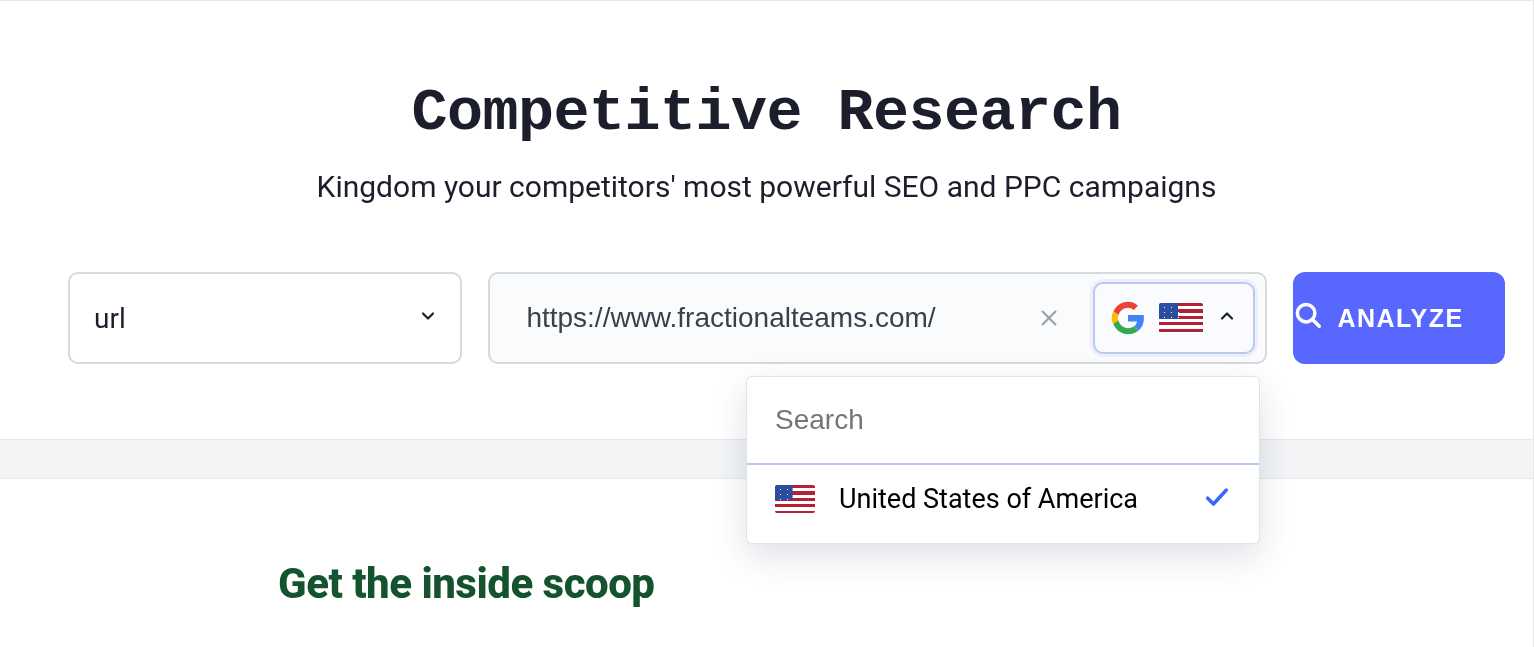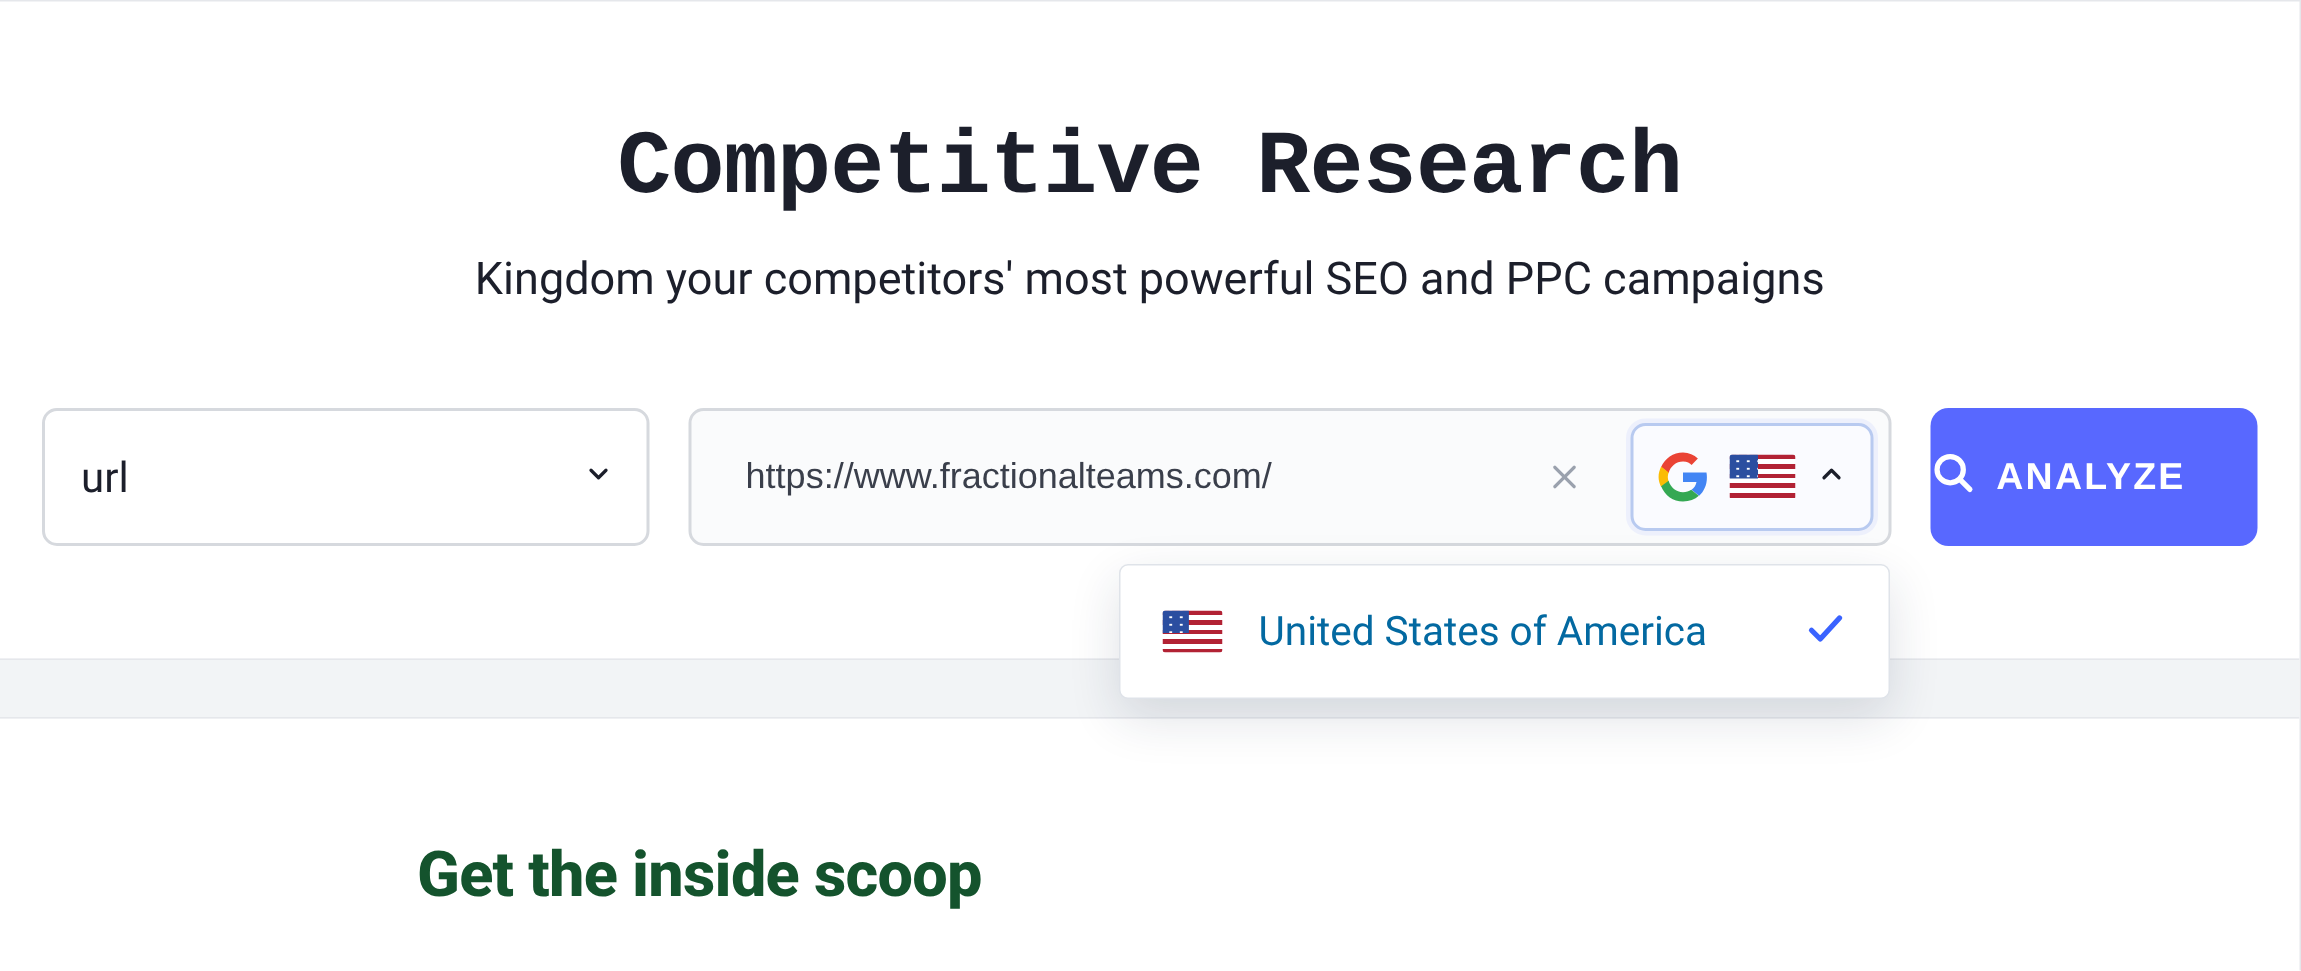--- a/index.html
+++ b/index.html
@@ -34,20 +34,21 @@
     color: #1c1f2b;
   }
 
   .search-row {
     display: flex;
     justify-content: center;
     align-items: stretch;
     gap: 26px;
     margin-top: 68px;
     padding: 0 28px;
+    margin-left: 40px;
   }
 
   .type-select {
     width: 408px;
     height: 92px;
     border: 2px solid #d6d9de;
     border-radius: 10px;
     background: #fff;
     display: flex;
     align-items: center;
@@ -74,21 +75,21 @@
     background: #fafbfc;
     display: flex;
     align-items: center;
     padding: 0 10px 0 36px;
     position: relative;
   }
   .url-input {
     flex: 1;
     border: none;
     background: transparent;
-    font-size: 24px;
+    font-size: 28px;
     color: #3a3f4b;
     outline: none;
     padding-right: 12px;
   }
   .clear-x {
     width: 40px;
     height: 40px;
     display:flex;
     align-items:center;
     justify-content:center;
@@ -189,21 +190,21 @@
     display: flex;
     align-items: center;
     gap: 24px;
     padding: 0 28px;
     cursor: pointer;
   }
   .dd-item:first-of-type { margin-top: 10px; }
   .dd-item:last-of-type { margin-bottom: 10px; }
   .dd-label {
     font-size: 27px;
-    color: #0369a1;
+    color: #000000;
     flex: 1;
     white-space: nowrap;
     overflow: hidden;
     text-overflow: ellipsis;
   }
   .check {
     color: #3a63ff;
     flex: none;
   }
 
@@ -299,20 +300,23 @@
     <span>ANALYZE</span>
   </button>
 
 </div>
 
 <div class="band"></div>
 
 <div class="inside-scoop">Get the inside scoop</div>
 
 <div class="dropdown">
+  <div class="dropdown-search">
+    <input type="text" placeholder="Search" style="">
+  </div>
   <div class="dd-item">
     <span class="flag-sm flag-us"></span>
     <span class="dd-label">United States of America</span>
     <span class="check">
       <svg width="28" height="28" viewBox="0 0 24 24" fill="none" stroke="#3a63ff" stroke-width="3" stroke-linecap="round" stroke-linejoin="round">
           <polyline points="4 13 9 18 20 6"></polyline>
         </svg>
     </span>
   </div>
 </div>

